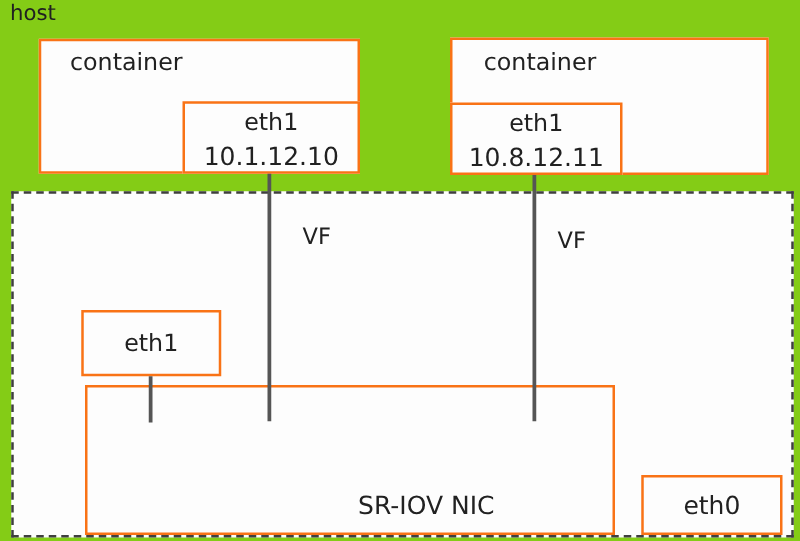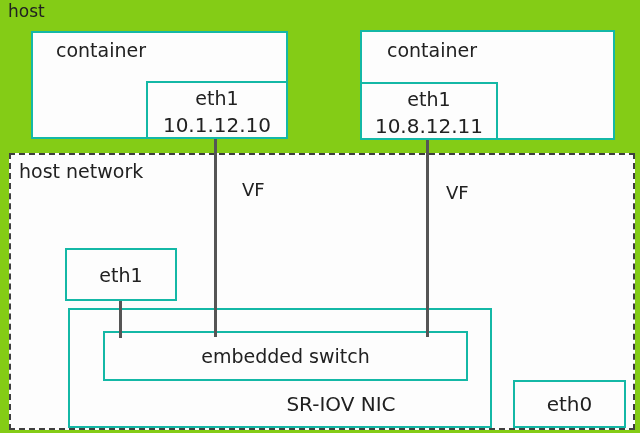--- a/index.html
+++ b/index.html
@@ -12,21 +12,21 @@
     width: 640px;
     height: 433px;
     background: #84cc16;
     font-family: "DejaVu Sans", "Liberation Sans", sans-serif;
     color: #212121;
     overflow: hidden;
   }
   .box {
     position: absolute;
     box-sizing: border-box;
-    border: 2px solid #14b8a6;
+    border: 2px solid #f97316;
     background: #fdfdfd;
   }
   .dashedbox {
     position: absolute;
     box-sizing: border-box;
     border: 2px dashed #3f3f3f;
     background: #fdfdfd;
   }
   .lbl {
     position: absolute;
@@ -103,31 +103,27 @@
   </div>
 
   <div class="box" id="container2">
     <span class="container-label">container</span>
   </div>
   <div class="box" id="eth1-c2">
     <span class="iface">eth1</span>
     <span class="ip">10.8.12.11</span>
   </div>
 
-  <span class="lbl" id="host-network-label">host network</span>
 
   <div class="box" id="host-eth1">
     <span>eth1</span>
   </div>
 
   <div class="box" id="sriov-nic"></div>
 
-  <div class="box" id="embedded-switch">
-    <span>embedded switch</span>
-  </div>
 
   <span class="lbl" id="sriov-nic-label">SR-IOV NIC</span>
 
   <div class="box" id="eth0">
     <span>eth0</span>
   </div>
 
   <div class="vline" id="line-vf1"></div>
   <div class="vline" id="line-vf2"></div>
   <div class="vline" id="line-eth1"></div>

